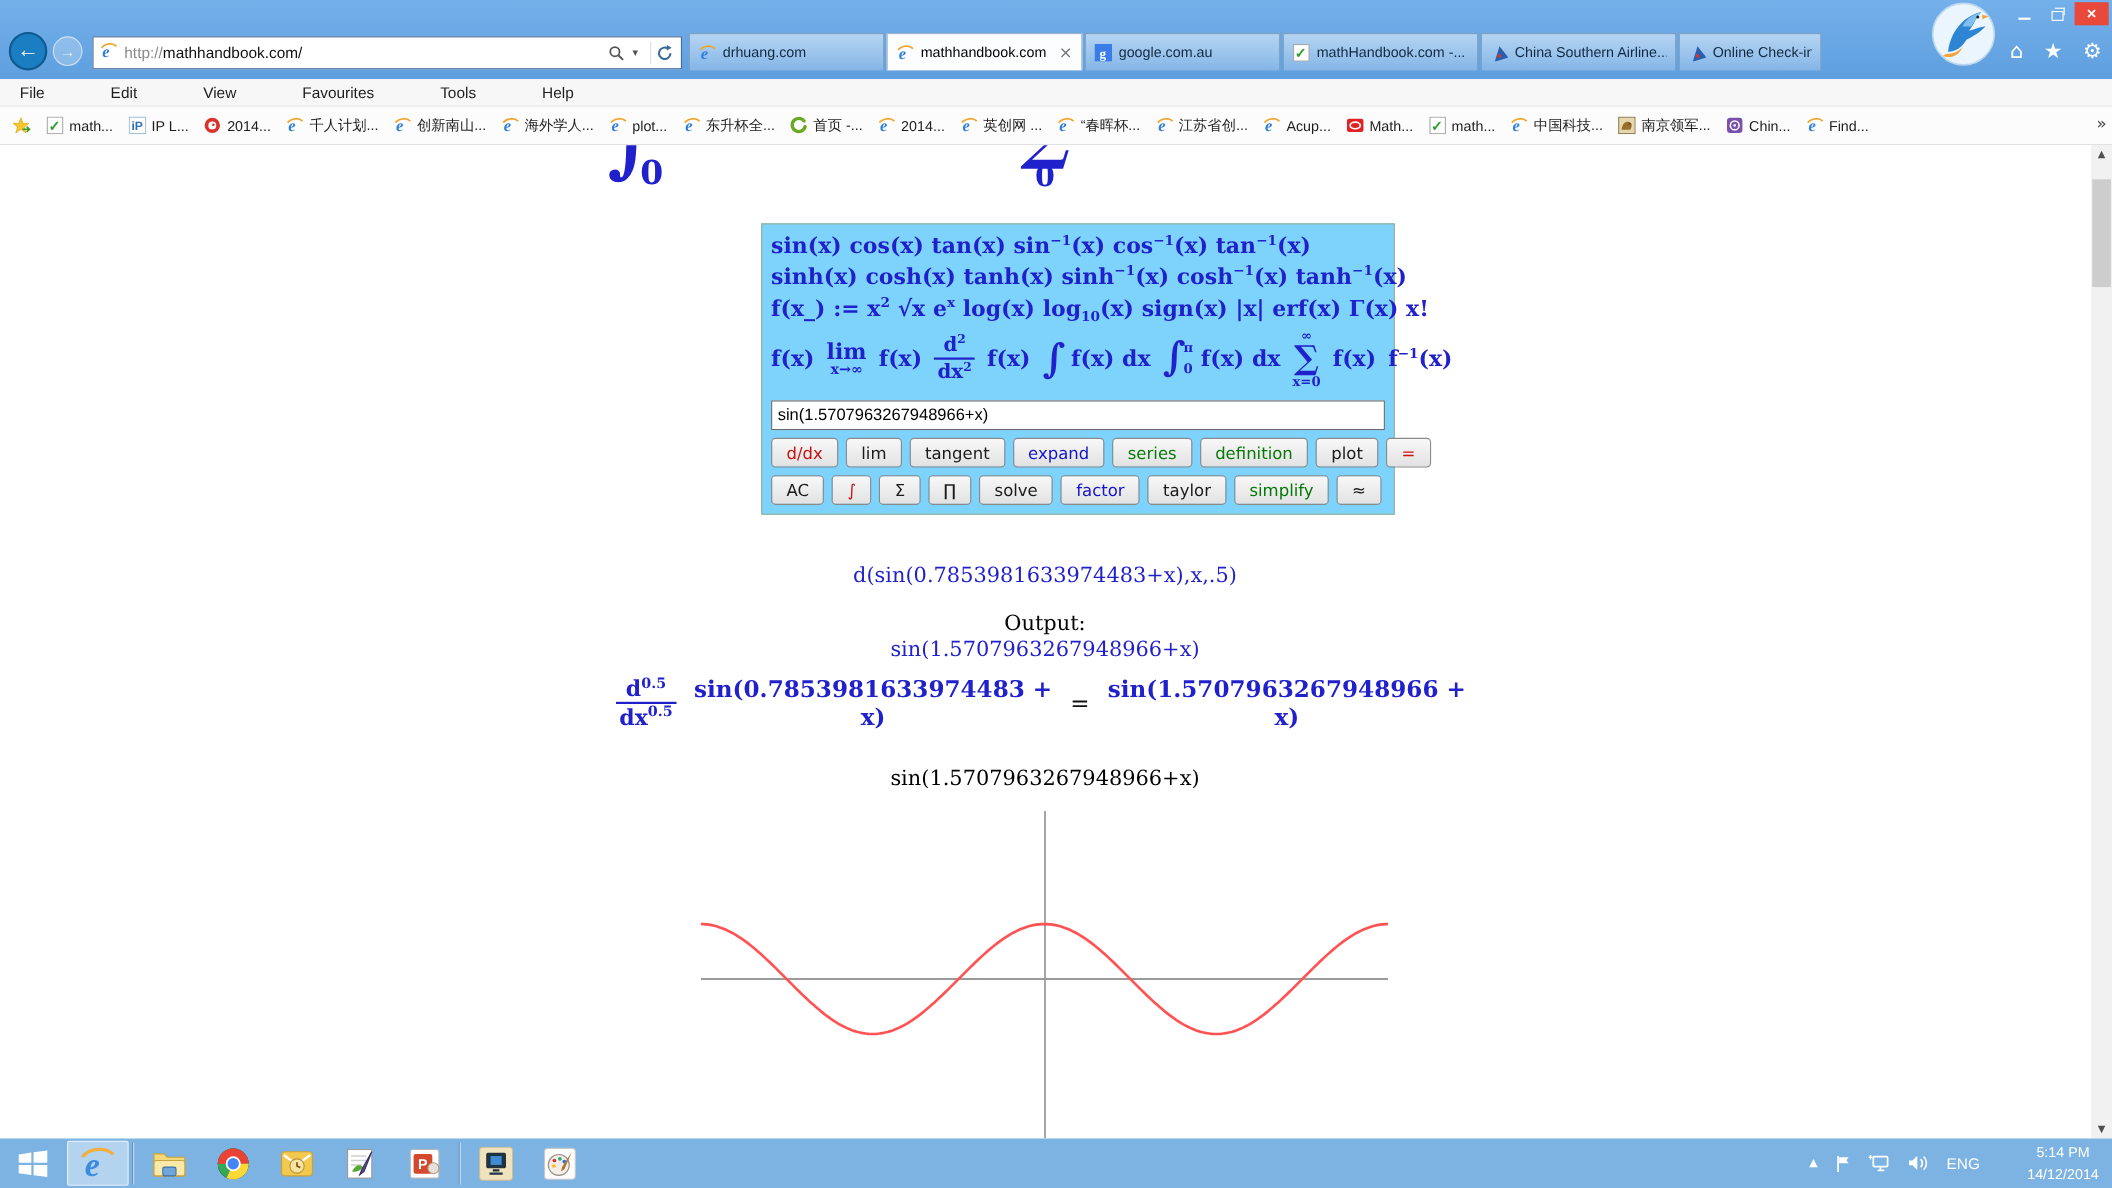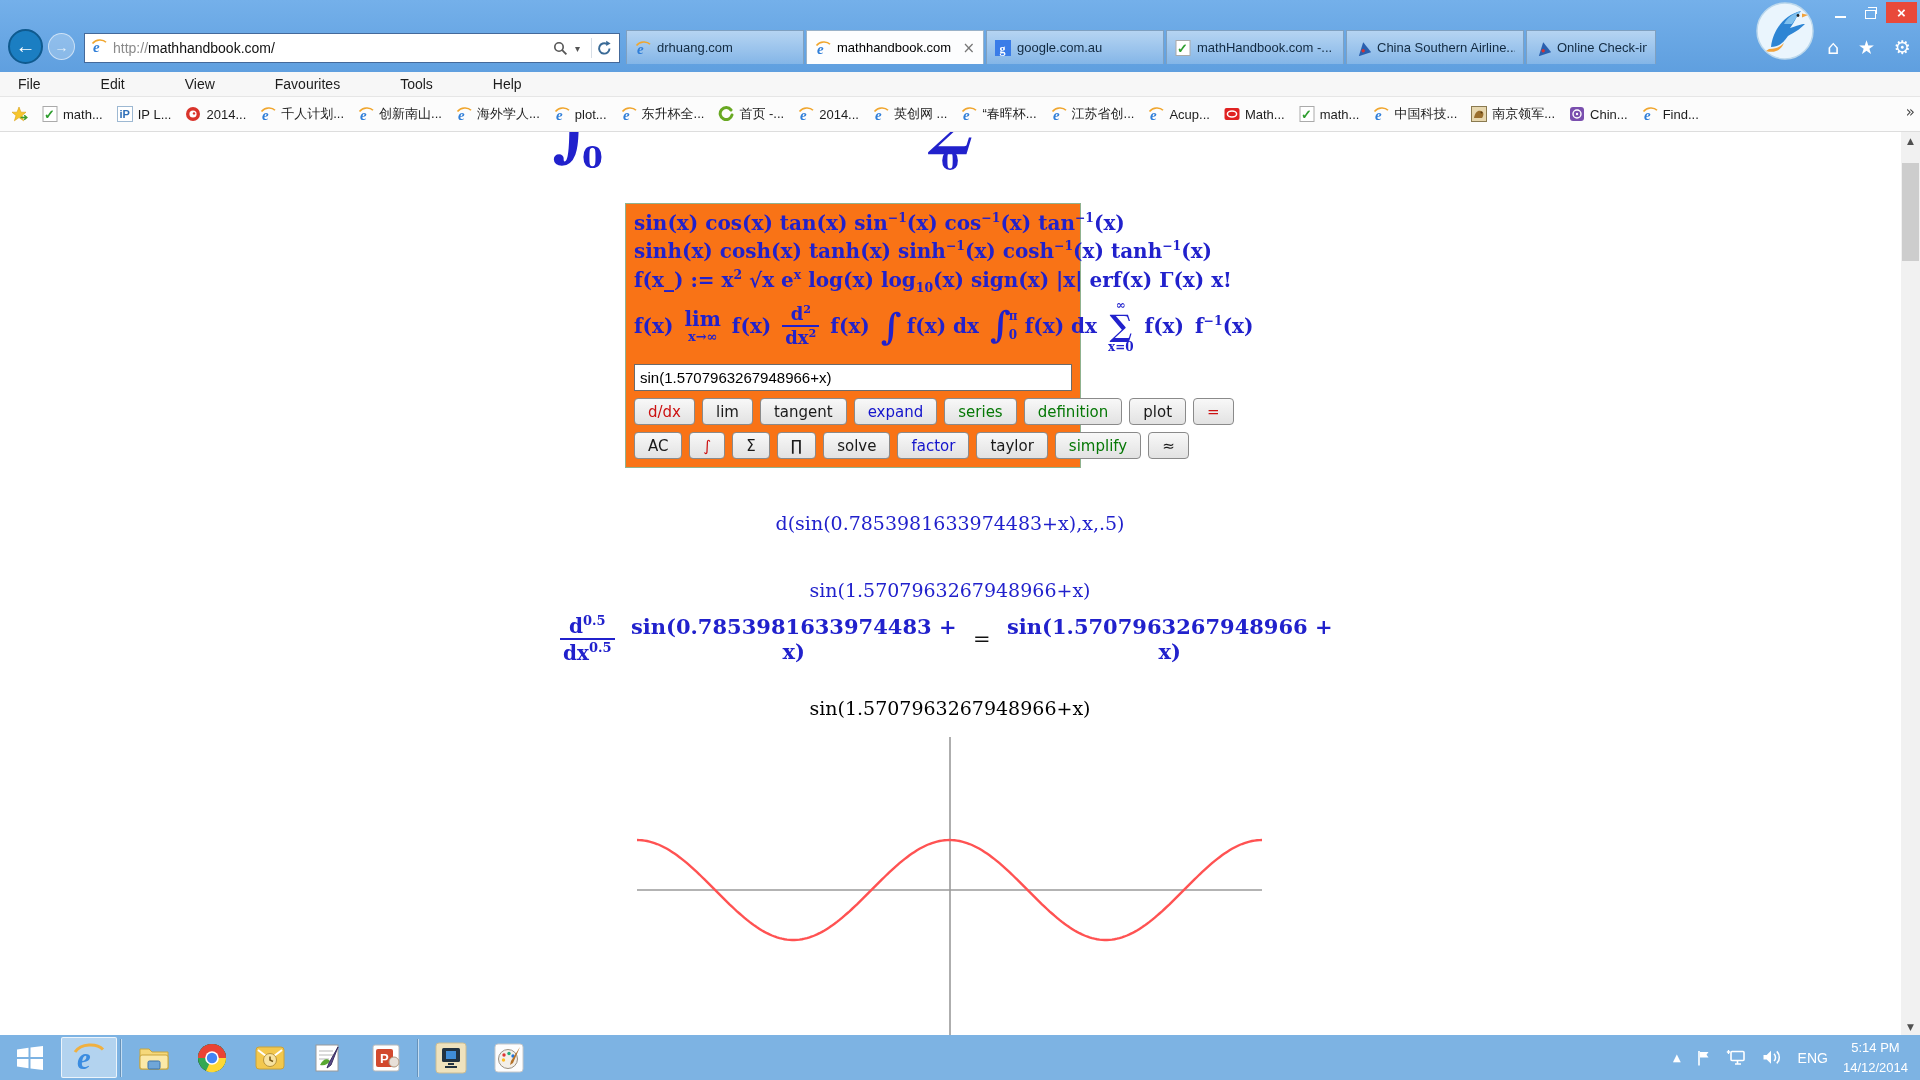--- a/index.html
+++ b/index.html
@@ -45,21 +45,21 @@
   
   .content{position:absolute;left:0;top:132px;width:1901px;height:903px;background:#fff;}
   .mathfont{font-family:"DejaVu Serif","Liberation Serif",serif;}
   .frag-int{position:absolute;left:552px;top:0;width:60px;height:46px;overflow:hidden;color:#2121cc;font-weight:bold;}
   .frag-int .big-int{position:absolute;left:0;top:-44px;font-size:76px;line-height:1;}
   .frag-int .int-sub{position:absolute;left:30px;top:8px;font-size:30px;}
   .frag-sum{position:absolute;left:922px;top:0;width:56px;height:48px;overflow:hidden;color:#2121cc;font-weight:bold;text-align:center;}
   .frag-sum .big-sum{display:block;font-size:60px;line-height:1;margin-top:-40px;}
   .frag-sum .sum-sub{display:block;font-size:26px;line-height:1;margin-top:-4px;}
 
-  .panel{position:absolute;left:625px;top:71px;width:456px;background:#f97316;border:1px solid #8fb28f;padding:5px 8px 8px;box-sizing:border-box;}
+  .panel{position:absolute;left:692px;top:71px;width:576px;background:#7dd3fc;border:1px solid #8fb28f;padding:5px 8px 8px;box-sizing:border-box;}
   .math-row{color:#2121cc;font-weight:600;font-size:20px;line-height:1.42;white-space:nowrap;}
   .math-row sup,.math-row sub{font-size:.62em;}
   .math-row4{display:flex;align-items:center;gap:11px;height:60px;}
   .lim-stack{display:inline-flex;flex-direction:column;align-items:center;line-height:1;}
   .lim-stack .lim-sub{font-size:13px;margin-top:1px;}
   .frac{display:inline-flex;flex-direction:column;align-items:center;line-height:1.15;font-size:18px;}
   .frac .den{border-top:2px solid #2121cc;padding:1px 3px 0;}
   .big-int-sym{font-size:36px;line-height:1;}
   .int-lims{display:inline-flex;flex-direction:column;justify-content:space-between;height:40px;font-size:12px;margin-left:-2px;padding:2px 0;box-sizing:border-box;}
   .bigsum-stack{display:inline-flex;flex-direction:column;align-items:center;line-height:1;}
@@ -87,21 +87,21 @@
   
   .taskbar{position:absolute;left:0;top:1035px;width:1920px;height:45px;background:#7db3e3;display:flex;align-items:center;}
   .tb-start{width:60px;height:45px;display:flex;align-items:center;justify-content:center;}
   .tb-cell{width:56px;height:41px;margin:0 1px;display:flex;align-items:center;justify-content:center;border-radius:2px;box-sizing:border-box;}
   .tb-cell.active{background:rgba(255,255,255,.42);border:1px solid rgba(255,255,255,.75);}
   .tb-sep{width:1px;height:38px;background:rgba(255,255,255,.55);margin:0 3px;box-shadow:-1px 0 0 rgba(0,0,0,.18);}
   .tray{margin-left:auto;display:flex;align-items:center;gap:15px;padding-right:12px;color:#fff;}
   .tray-ico{display:flex;align-items:center;}
   .tray-arrow{font-size:10px;font-family:"DejaVu Sans",sans-serif;}
   .tray-lang{font-size:14px;}
-  .tray-clock{font-size:13px;line-height:1.5;text-align:center;}
+  .tray-clock{font-size:13px;line-height:1.5;text-align:center;margin-left:28px;}
 </style>
 </head>
 <body>
 
 <div class="screen">
 
   <div class="browser-top">
     <div class="win-controls">
       <div class="win-btn">
           <span class="min-glyph"></span>
@@ -479,20 +479,21 @@
           <button class="cas-btn" style="color: rgb(26, 26, 26);">∏</button>
           <button class="cas-btn" style="color: rgb(26, 26, 26);">solve</button>
           <button class="cas-btn" style="color: rgb(20, 20, 204);">factor</button>
           <button class="cas-btn" style="color: rgb(26, 26, 26);">taylor</button>
           <button class="cas-btn" style="color: rgb(6, 120, 6);">simplify</button>
           <button class="cas-btn" style="color: rgb(26, 26, 26);">≈</button>
         </div>
     </div>
 
     <div class="res res-expr mathfont" style="top:380px;">d(sin(0.7853981633974483+x),x,.5)</div>
+    <div class="res res-label mathfont" style="top:424px;">Output:</div>
     <div class="res res-expr mathfont" style="top:447px;">sin(1.5707963267948966+x)</div>
 
     <div class="res eq mathfont" style="top:482px;">
       <span class="frac">
         <span class="num">d<sup>0.5</sup></span>
         <span class="den">dx<sup>0.5</sup></span>
       </span>
       <span>sin(0.7853981633974483 + x)</span>
       <span class="eq-sign">=</span>
       <span>sin(1.5707963267948966 + x)</span>

